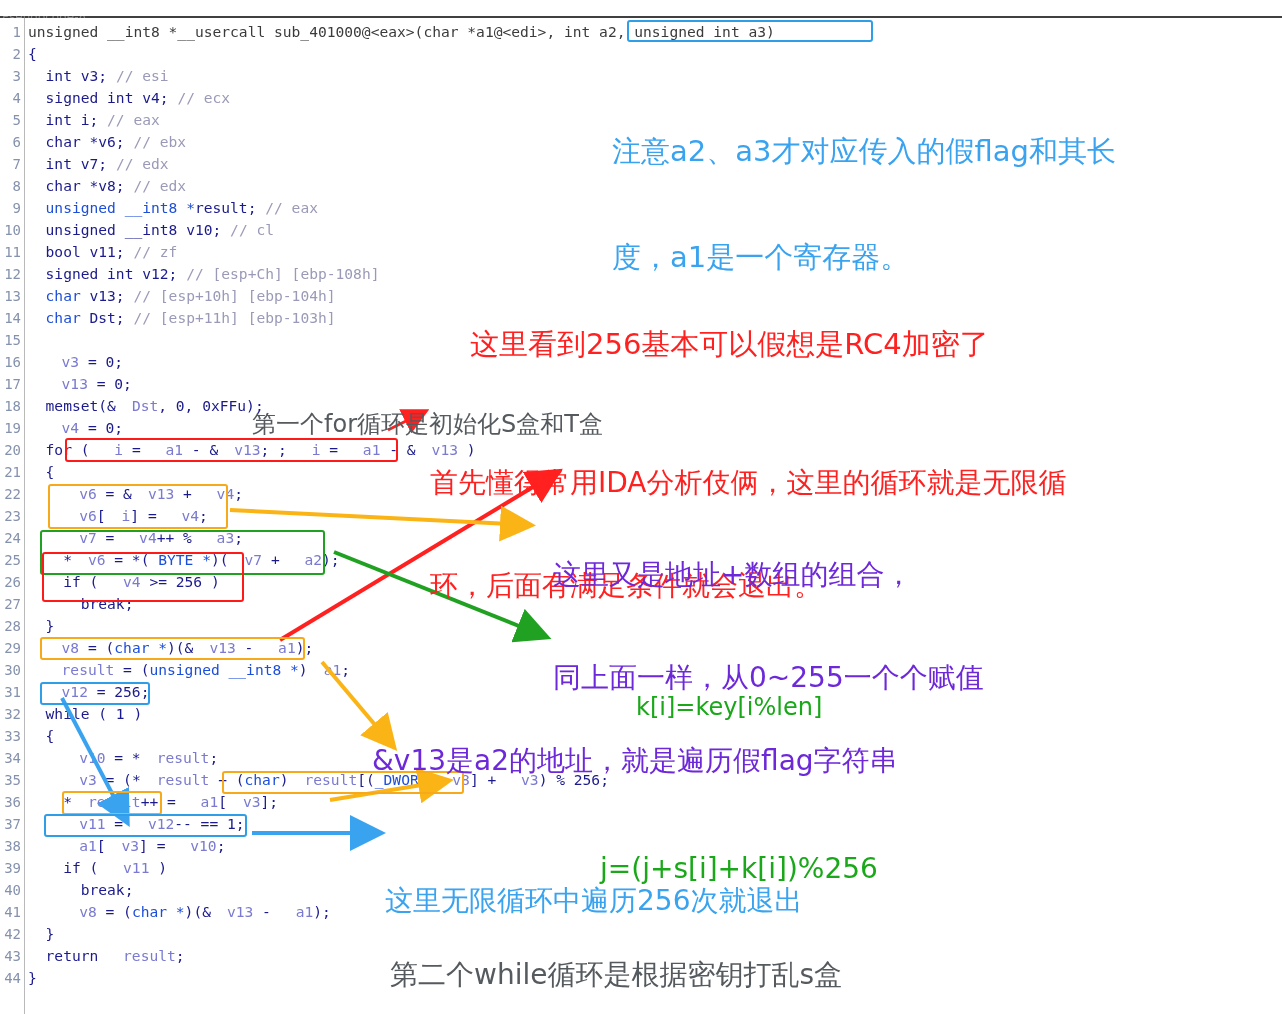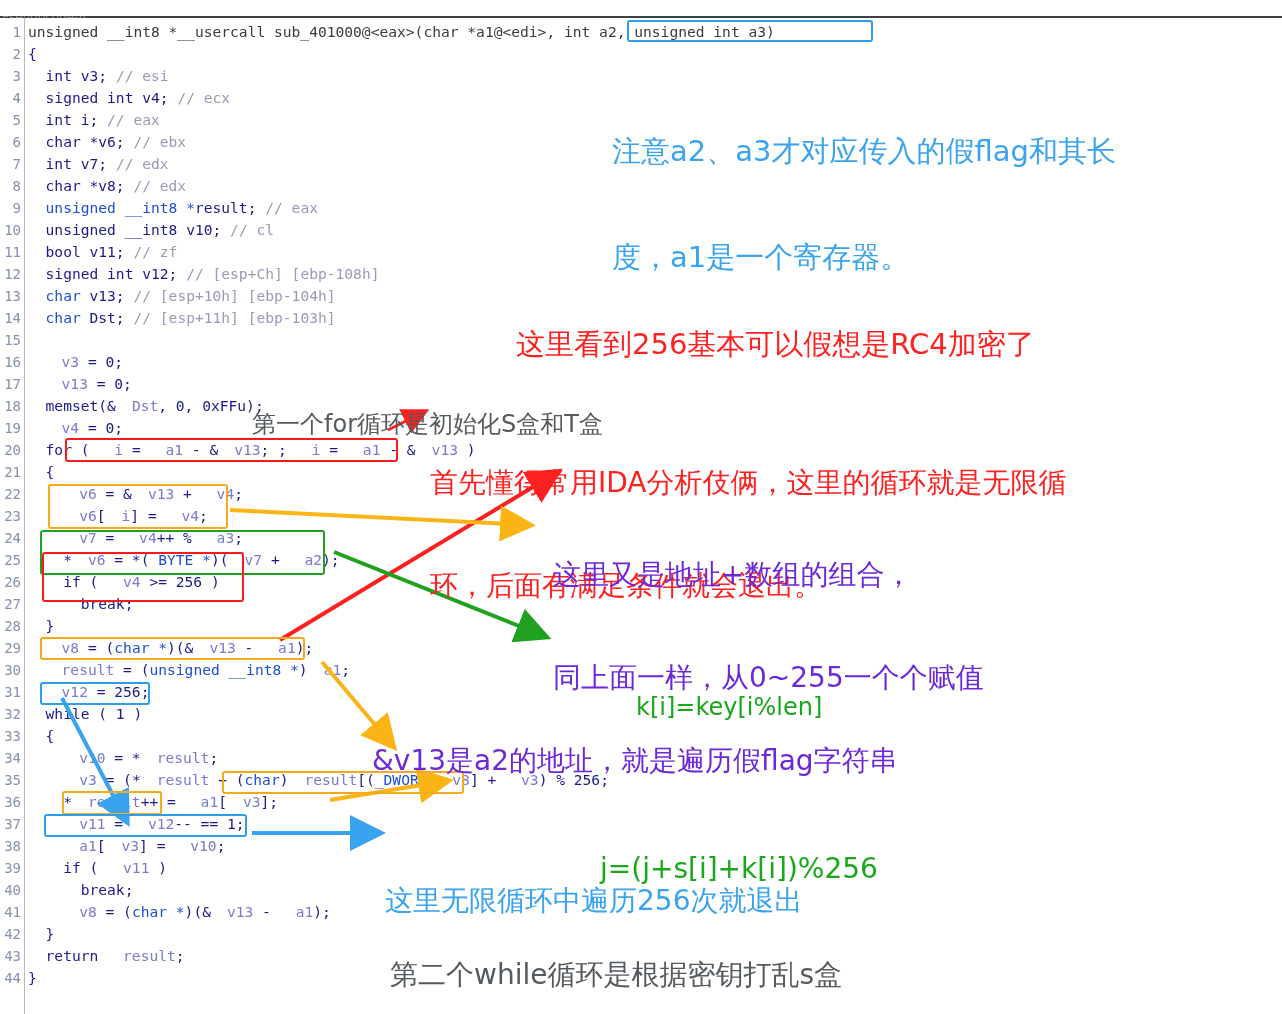--- a/index.html
+++ b/index.html
@@ -174,21 +174,21 @@
 <div class="hbox blue" style="left:40px;  top:682px; width:110px; height:23px;"></div>
 <div class="hbox orange" style="left:222px; top:771px; width:242px; height:23px;"></div>
 <div class="hbox orange" style="left:62px;  top:791px; width:100px; height:24px;"></div>
 <div class="hbox blue" style="left:44px;  top:814px; width:203px; height:23px;"></div>
 
 <div class="anno blue" style="left:612px; top:63px; font-size:29px;">
   <div>注意a2、a3才对应传入的假flag和其长</div>
   <div>度，a1是一个寄存器。</div>
 </div>
 
-<div class="anno red" style="left:470px; top:256px; font-size:29px;margin-left:46px;">
+<div class="anno red" style="left:470px; top:256px; font-size:29px;">
   <div>这里看到256基本可以假想是RC4加密了</div>
 </div>
 
 <div class="anno grey" style="left:252px; top:351px; font-size:24px;">
   <div>第一个for循环是初始化S盒和T盒</div>
 </div>
 
 <div class="anno red" style="left:430px; top:398px; font-size:28px;">
   <div>首先懂得常用IDA分析伎俩，这里的循环就是无限循</div>
   <div>环，后面有满足条件就会退出。</div>

